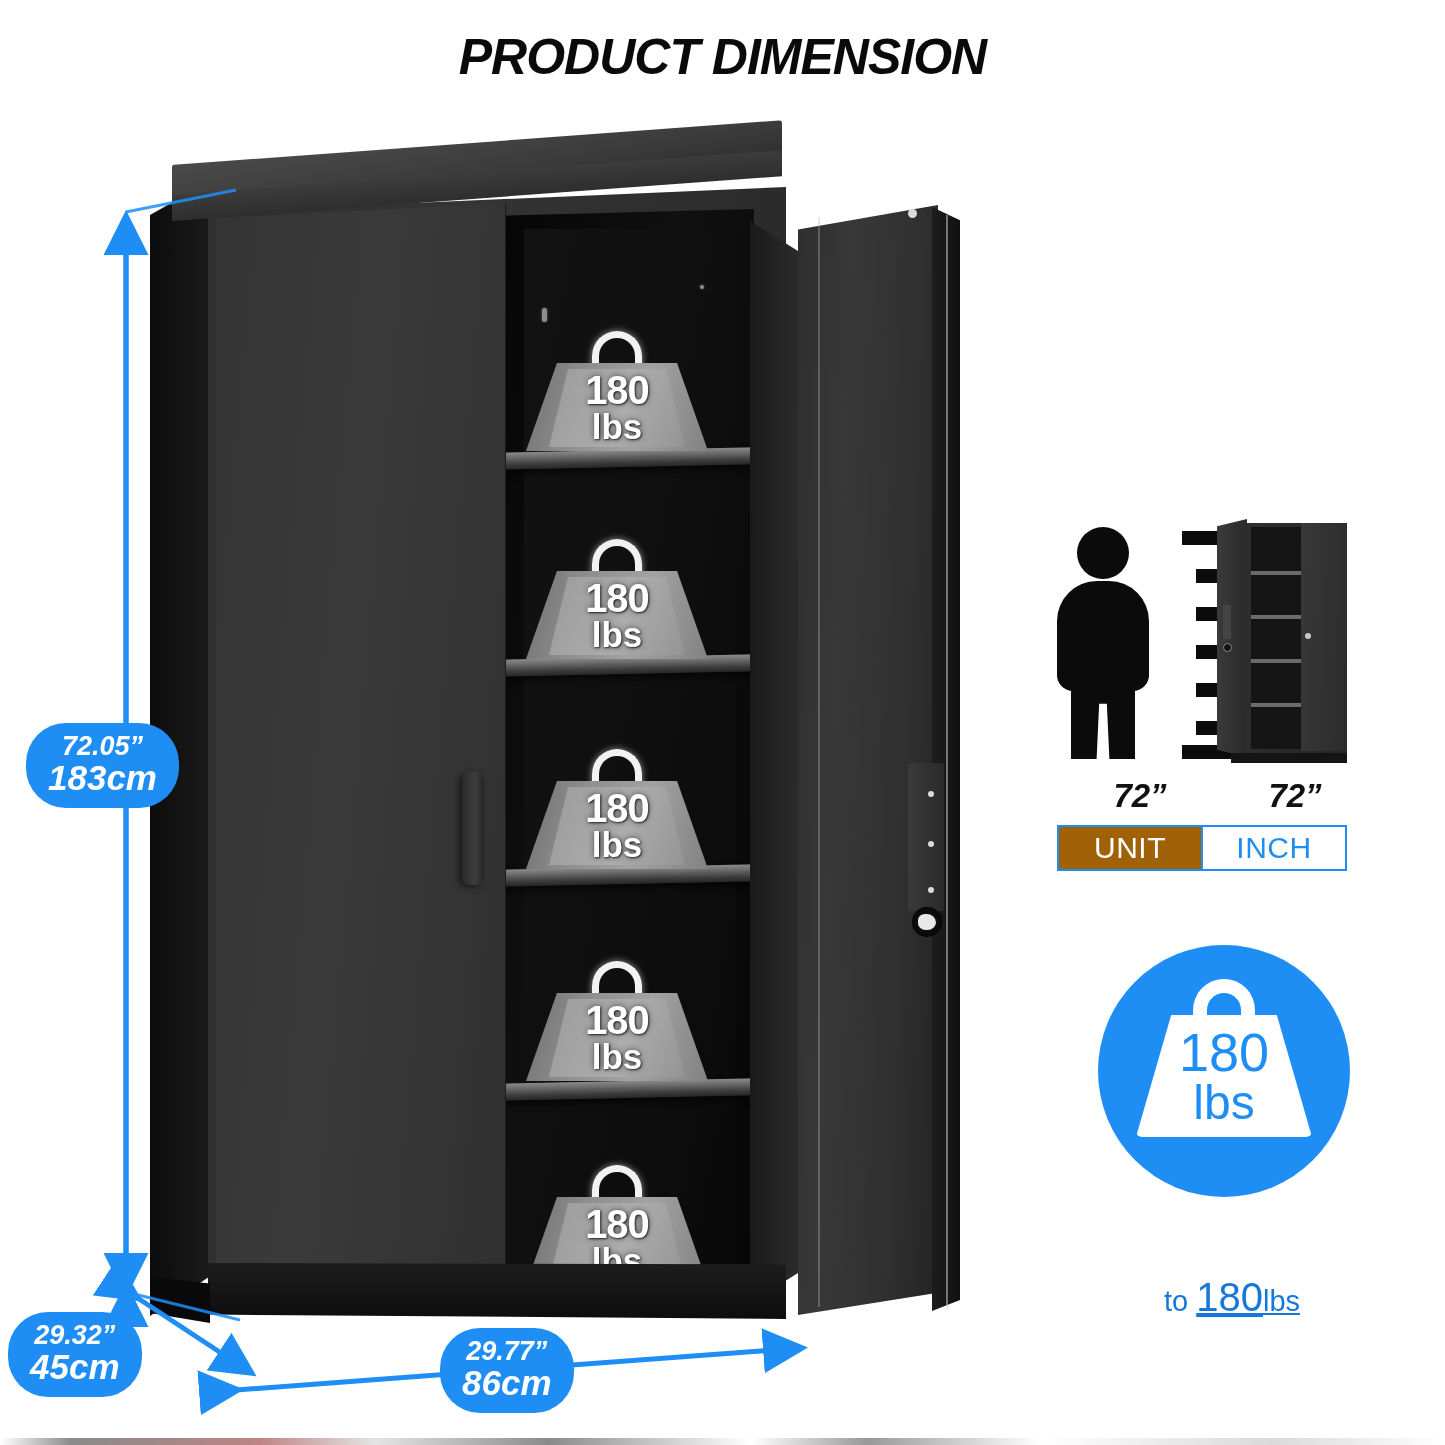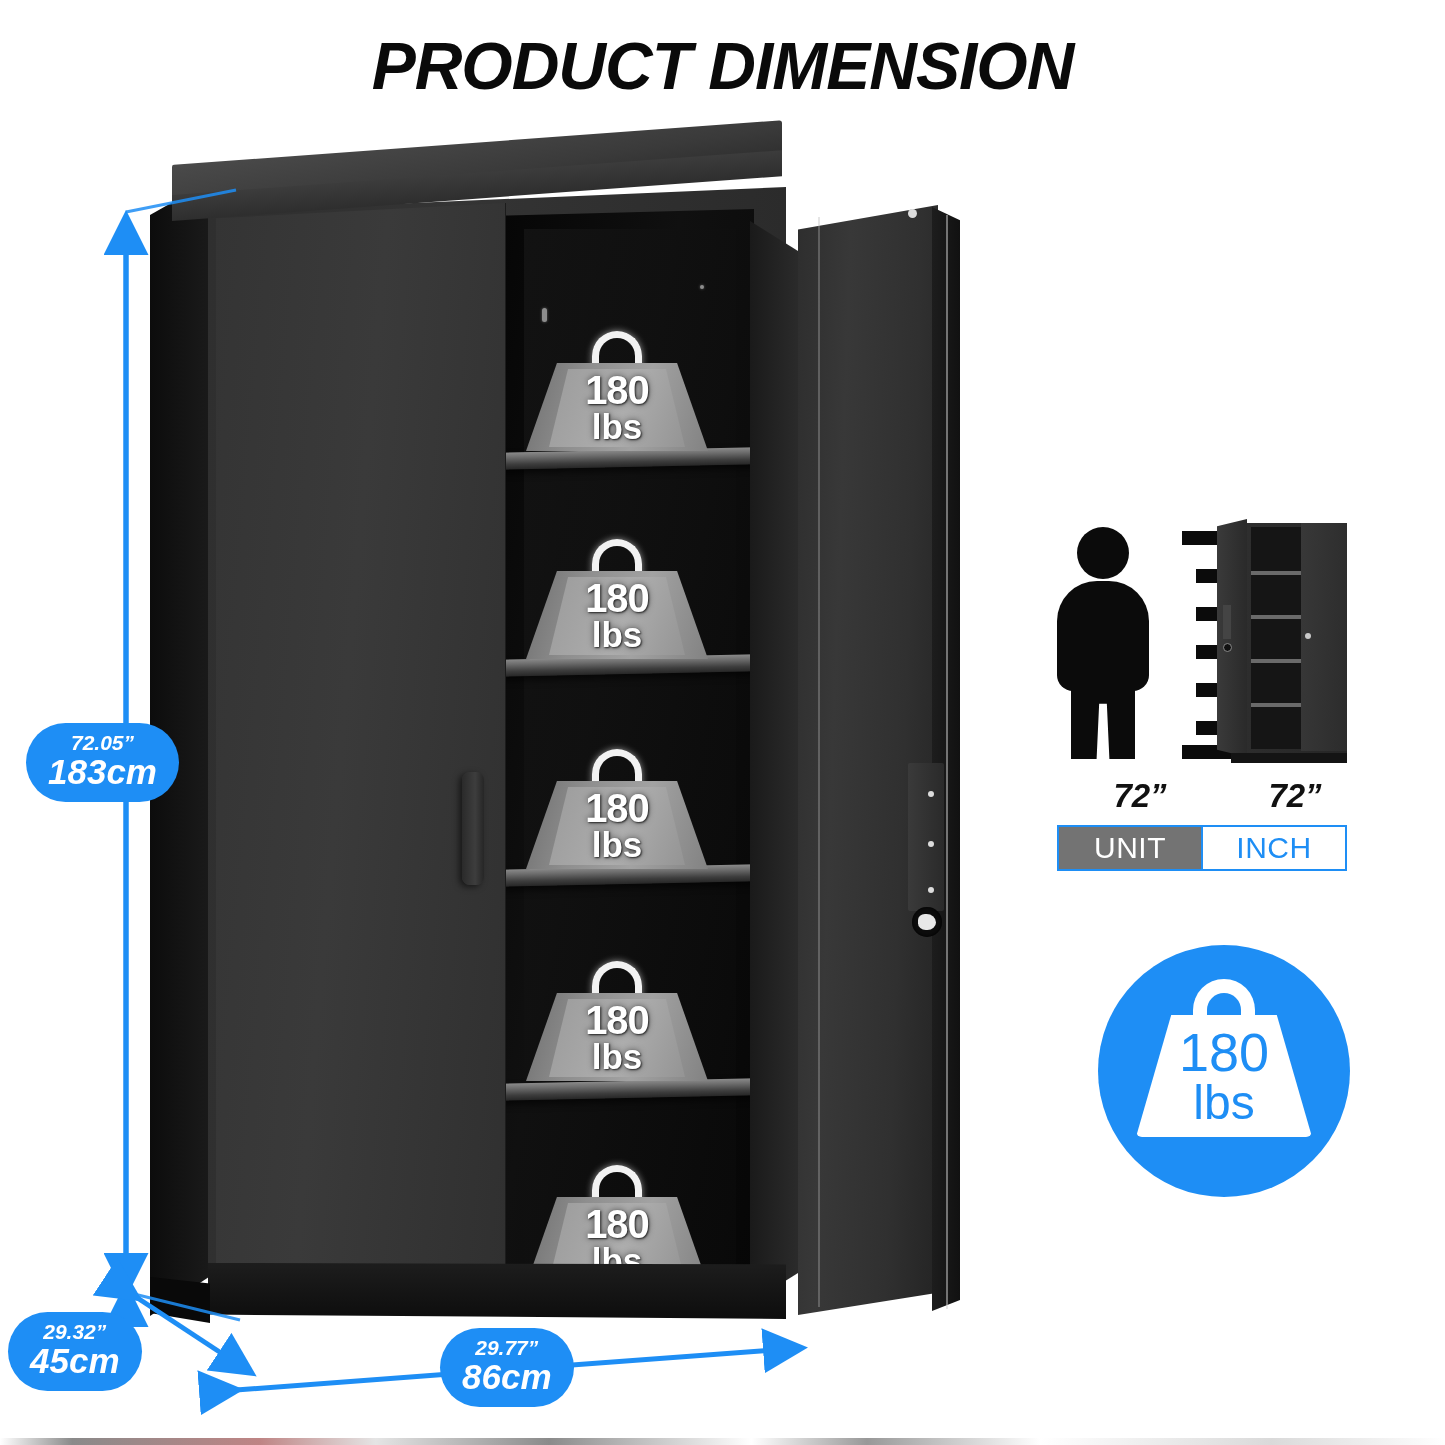--- a/index.html
+++ b/index.html
@@ -10,21 +10,21 @@
     position: relative;
     overflow: hidden;
   }
 
   
   #title {
     position: absolute;
     left: 0; top: 28px;
     width: 1445px;
     text-align: center;
-    font-size: 66px;
+    font-size: 50px;
     font-weight: bold;
     font-style: italic;
     letter-spacing: -1px;
     color: #0a0a0a;
     white-space: nowrap;
   }
 
   
   #cabinet-stage {
     position: absolute;
@@ -246,21 +246,21 @@
     color: #ffffff;
     border-radius: 40px;
     font-style: italic;
     font-weight: bold;
     text-align: center;
     line-height: 1.05;
     padding: 9px 22px 11px 22px;
     white-space: nowrap;
     z-index: 30;
   }
-  .pill .big { font-size: 21px; display: block; font-style: italic; }
+  .pill .big { font-size: 27px; display: block; font-style: italic; }
   .pill .small { font-size: 35px; display: block; }
 
   #pill-height { left: 26px; top: 723px; }
   #pill-depth  { left: 8px;  top: 1312px; }
   #pill-width  { left: 440px; top: 1328px; }
 
   svg.anno { position: absolute; left: 0; top: 0; width: 1445px; height: 1445px; overflow: visible; pointer-events: none; z-index: 20; }
 
   
   #compare { position: absolute; left: 1035px; top: 515px; width: 330px; height: 360px; }
@@ -305,21 +305,21 @@
   }
   #cmp-label-person { left: 30px; top: 262px; }
   #cmp-label-cab    { left: 185px; top: 262px; }
 
   #unit-bar {
     position: absolute; left: 22px; top: 310px;
     width: 290px; height: 46px; display: flex;
     border: 2px solid #1e8ef5;
   }
   #unit-cell {
-    flex: 1; background: #737373; color: #ffffff;
+    flex: 1; background: #a16207; color: #ffffff;
     font-size: 30px; display: flex; align-items: center; justify-content: center;
     letter-spacing: .5px;
   }
   #inch-cell {
     flex: 1; background: #ffffff; color: #1e8ef5;
     font-size: 30px; display: flex; align-items: center; justify-content: center;
     letter-spacing: .5px; border-left: 2px solid #1e8ef5;
   }
 
   
@@ -543,15 +543,18 @@
 <div id="capacity">
   <div class="cap-circle">
     <div class="cap-w-handle"></div>
     <div class="cap-w-body"></div>
     <div class="cap-w-text">
       <span class="cap-num">180</span>
       <span class="cap-unit">lbs</span>
     </div>
   </div>
 
+  <div class="cap-caption2">
+    <span>to </span><span class="cap-strong">180</span><span class="cap-strong-sm">lbs</span>
+  </div>
 </div>
 
 <div id="bottom-sliver"></div>
 
 </body></html>

